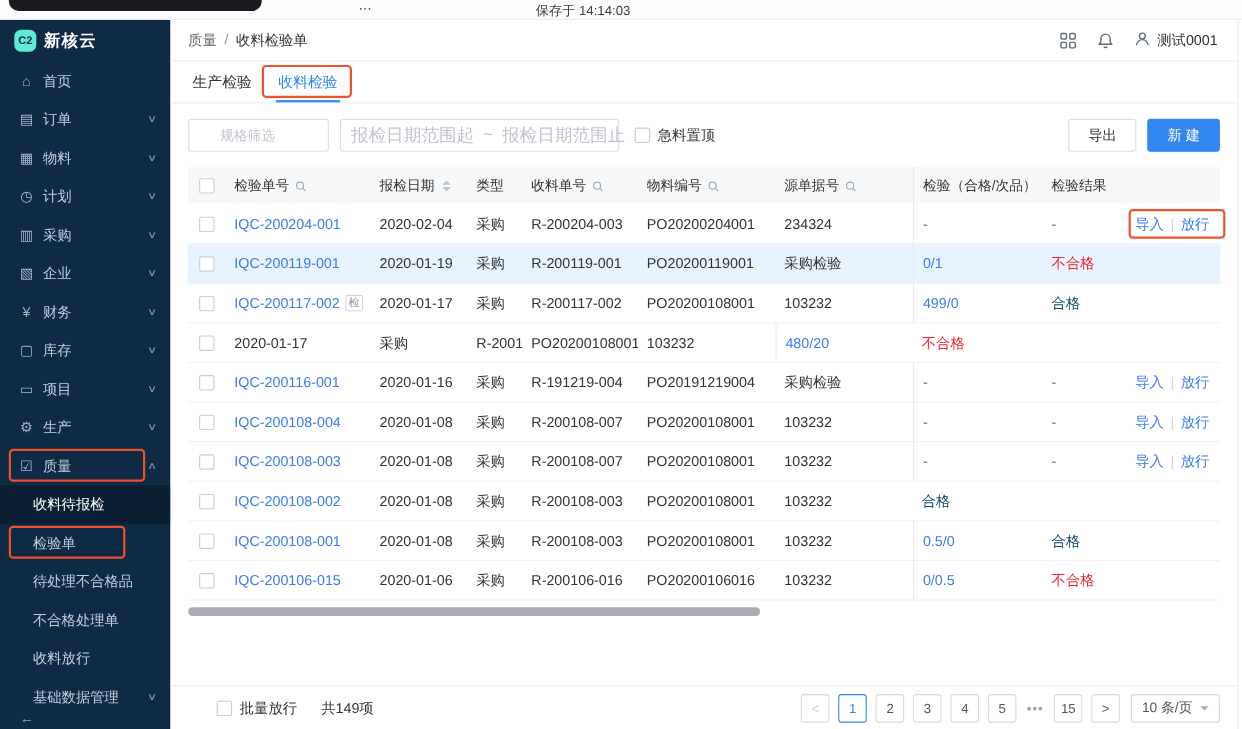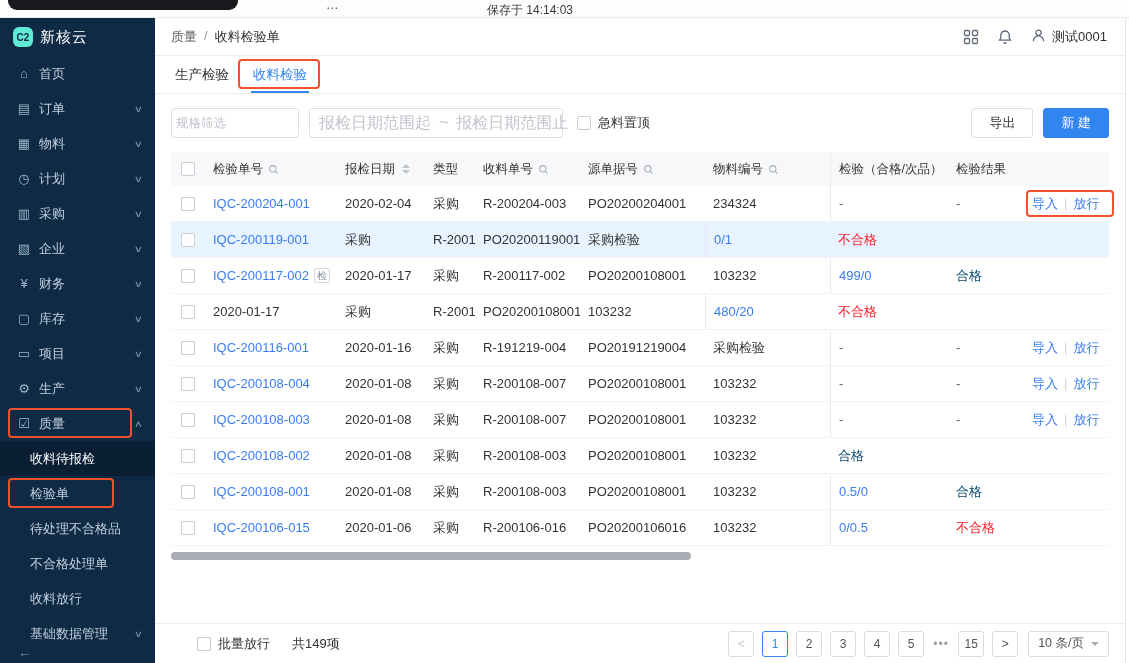--- a/index.html
+++ b/index.html
@@ -13,21 +13,21 @@
   .strip-dots{position:absolute;left:326px;top:1px;font-size:12px;color:#555;letter-spacing:1px}
   .strip-saved{position:absolute;left:487px;top:2px;font-size:12px;color:#3c3c3c}
 
   
   .app{display:flex;height:645px;border-right:1px solid #e4e4e4;margin-right:3px;background:#fff}
 
   
   .sidebar{width:155px;flex-shrink:0;background:var(--sidebar-bg,#0e2a45);display:flex;flex-direction:column;color:#c2cfdd}
   .logo{height:38px;flex-shrink:0;display:flex;align-items:center;gap:7px;padding-left:13px}
   .logo-mark{width:20px;height:20px;border-radius:6px;background:#5eead4;color:#0e2a45;font-size:10px;font-weight:bold;display:flex;align-items:center;justify-content:center}
-  .logo-name{color:#fff;font-size:15px;font-weight:normal;letter-spacing:1px}
+  .logo-name{color:#fff;font-size:15px;font-weight:bold;letter-spacing:1px}
   .menu{flex:1;overflow:hidden;font-size:13px}
   .mitem{height:35px;display:flex;align-items:center;padding:0 13px 0 16px;cursor:pointer;color:#c2cfdd}
   .mitem .micon{width:16px;margin-right:7px;font-size:13px;color:#9fb3c8;text-align:center;flex-shrink:0}
   .mitem .mlabel{flex:1;white-space:nowrap;overflow:hidden}
   .mitem .mchev{font-size:9px;color:#7e93a9;transform:scaleX(1.4)}
   .mitem.sub{padding-left:30px}
   .mitem.active{background:var(--sidebar-active-bg,#0a1f34);color:#fff}
   .collapse{height:22px;flex-shrink:0;display:flex;align-items:center;padding-left:18px;color:#8ba0b5;font-size:13px;cursor:pointer}
 
   
@@ -40,21 +40,21 @@
   .icon-btn{display:flex;align-items:center;cursor:pointer}
   .user{display:flex;align-items:center;gap:6px;font-size:13px;color:#333;cursor:pointer}
 
   .tabsbar{height:38px;flex-shrink:0;border-bottom:1px solid #ebedf0;display:flex;align-items:stretch;gap:20px;padding-left:18px}
   .tab{display:flex;align-items:center;font-size:13.5px;color:#333;position:relative;cursor:pointer;padding:0 2px}
   .tab.active{color:var(--accent,#3186f0)}
   .tab.active:after{content:"";position:absolute;left:0;right:0;bottom:0;height:2px;background:var(--accent,#3186f0)}
 
   .content{flex:1;min-height:0;padding:14px 16px 0;display:flex;flex-direction:column}
   .filter-row{display:flex;align-items:center;margin-bottom:14px}
-  input.spec{width:128px;height:30px;border:1px solid #dcdfe4;border-radius:3px;padding:0 4px;font-size:12.5px;color:#ef4444;outline:none}
+  input.spec{width:128px;height:30px;border:1px solid #dcdfe4;border-radius:3px;padding:0 28px;font-size:12.5px;color:#ef4444;outline:none}
   input.spec::placeholder{color:#c0c4cc}
   .daterange{width:254px;height:30px;border:1px solid #dcdfe4;border-radius:3px;display:flex;align-items:center;gap:8px;padding:0 9px;margin-left:10px;font-size:16px;color:#c0c4cc;cursor:pointer}
   .daterange .ph{white-space:nowrap}
   .daterange .cal{margin-left:auto;display:flex}
   .cbwrap{display:flex;align-items:center;gap:7px;margin-left:14px;font-size:13px;color:#333}
   .cb{width:14px;height:14px;border:1px solid #c9ced6;border-radius:2px;background:#fff;flex-shrink:0;cursor:pointer}
   .spacer{flex:1}
   .btn{height:30px;padding:0 17px;border-radius:3px;font-size:13px;display:flex;align-items:center;cursor:pointer;white-space:nowrap}
   .btn.ghost{border:1px solid #dcdfe4;background:#fff;color:#333;margin-right:10px}
   .btn.primary{background:var(--accent,#3186f0);color:#fff;border:1px solid var(--accent,#3186f0)}
@@ -289,37 +289,37 @@
               <div class="th">
                 <span>收料单号</span>
                 <span class="hicon">
                   <svg width="11" height="11" viewBox="0 0 16 16" fill="none" stroke="#a8aeb8" stroke-width="1.6">
                     <circle cx="7" cy="7" r="4.6"></circle>
                     <path d="M10.6 10.6L14 14"></path>
                   </svg>
                 </span>
               </div>
               <div class="th">
+                <span>物料编号</span>
+                <span class="hicon">
+                  <svg width="11" height="11" viewBox="0 0 16 16" fill="none" stroke="#a8aeb8" stroke-width="1.6">
+                    <circle cx="7" cy="7" r="4.6"></circle>
+                    <path d="M10.6 10.6L14 14"></path>
+                  </svg>
+                </span>
+              </div>
+              <div class="th">
                 <span>源单据号</span>
                 <span class="hicon">
                   <svg width="11" height="11" viewBox="0 0 16 16" fill="none" stroke="#a8aeb8" stroke-width="1.6">
                     <circle cx="7" cy="7" r="4.6"></circle>
                     <path d="M10.6 10.6L14 14"></path>
                   </svg>
                 </span>
               </div>
-              <div class="th">
-                <span>物料编号</span>
-                <span class="hicon">
-                  <svg width="11" height="11" viewBox="0 0 16 16" fill="none" stroke="#a8aeb8" stroke-width="1.6">
-                    <circle cx="7" cy="7" r="4.6"></circle>
-                    <path d="M10.6 10.6L14 14"></path>
-                  </svg>
-                </span>
-              </div>
               <div class="th col-div">
                 <span>检验（合格/次品）</span>
               </div>
               <div class="th">
                 <span>检验结果</span>
               </div>
               <div class="th">
                 <span></span>
               </div>
             </div>
@@ -348,20 +348,21 @@
                   <a class="link">放行</a>
                 </div>
               </div>
               <div class="trow selected">
                 <div class="cell cb-cell">
                   <span class="cb"></span>
                 </div>
                 <div class="cell">
                   <a class="link">IQC-200119-001</a>
                 </div>
+                <div class="cell">2020-01-19</div>
                 <div class="cell">采购</div>
                 <div class="cell">R-200119-001</div>
                 <div class="cell">PO20200119001</div>
                 <div class="cell">采购检验</div>
                 <div class="cell col-div">
                   <a class="link">0/1</a>
                 </div>
                 <div class="cell">
                   <span class="res-fail">不合格</span>
                 </div>

